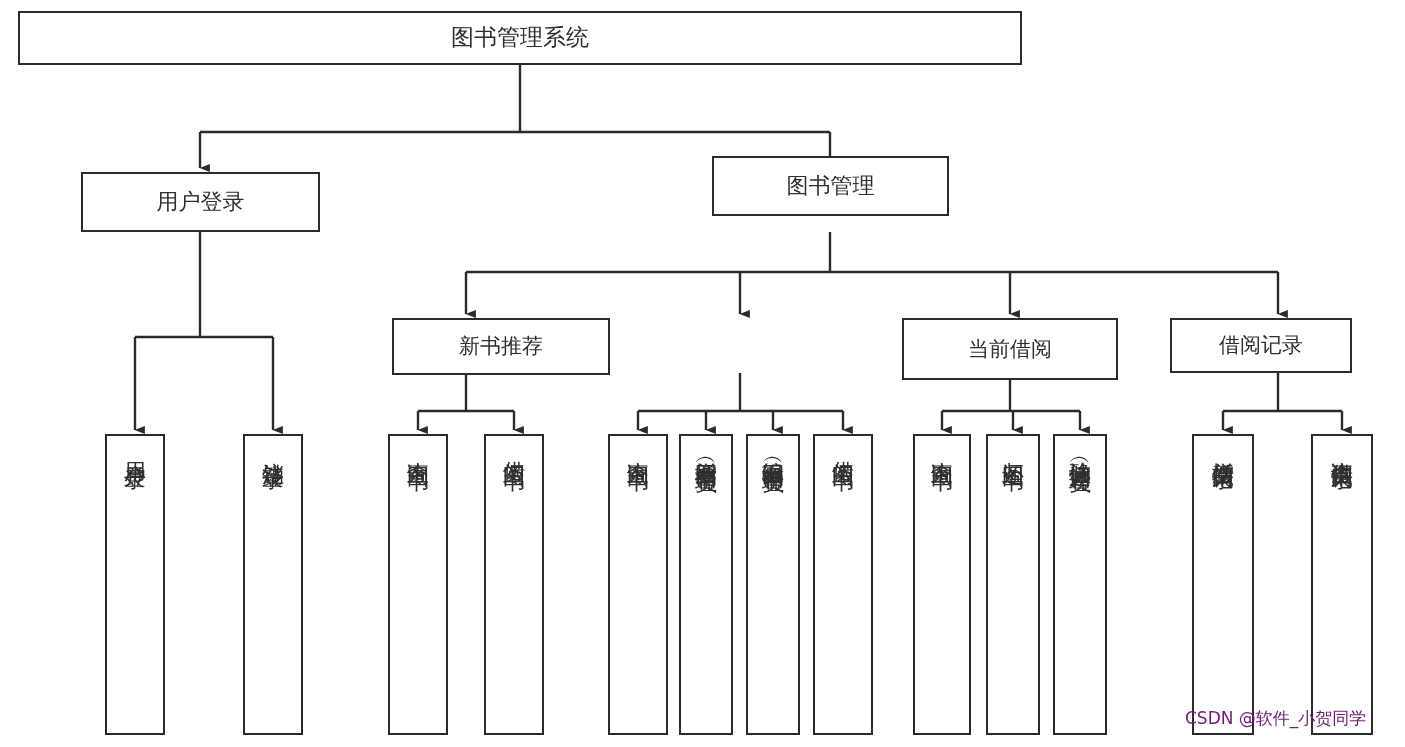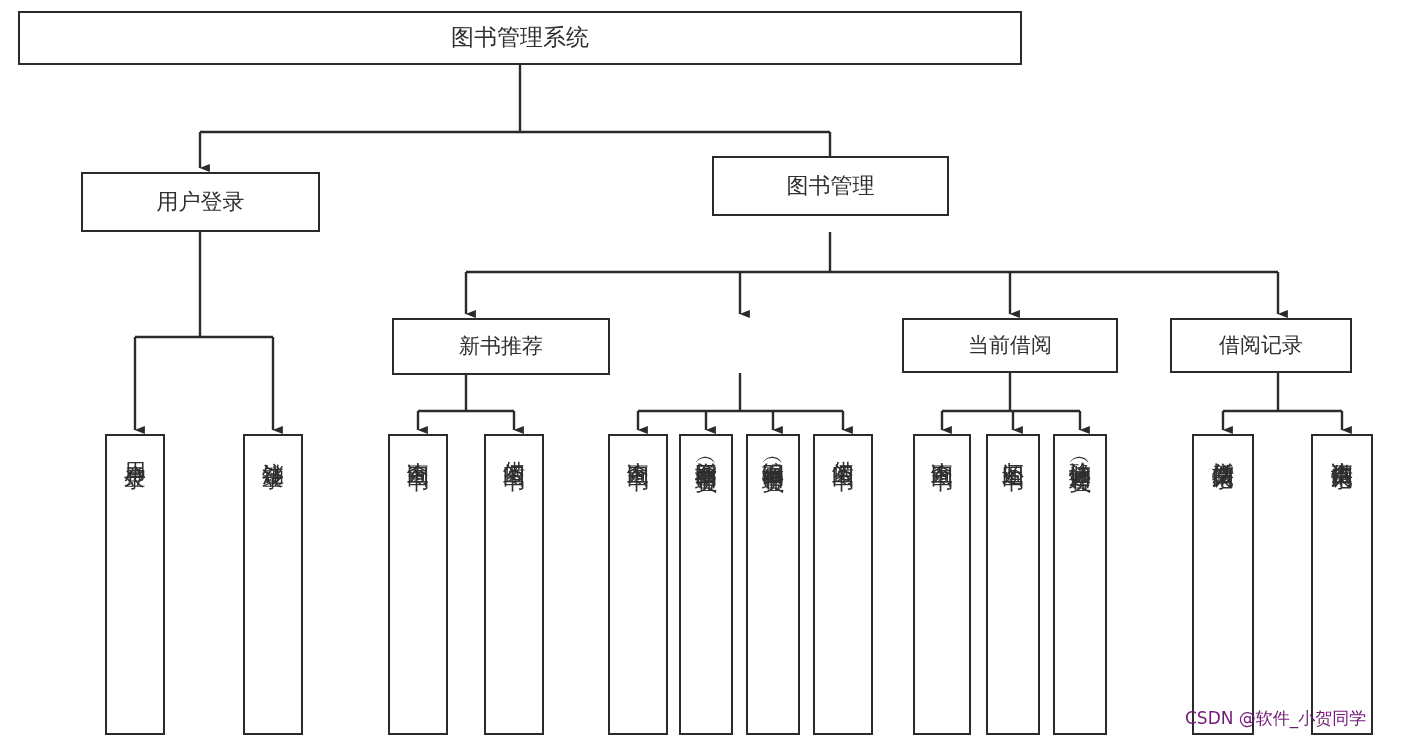--- a/index.html
+++ b/index.html
@@ -131,21 +131,21 @@
   <div class="node node-l1" id="n-l1-0" style="left: 81px; top: 172px; width: 239px; height: 60px;">
     <span class="label">用户登录</span>
   </div>
   <div class="node node-l1" id="n-l1-1" style="left: 712px; top: 156px; width: 237px; height: 60px;">
     <span class="label">图书管理</span>
   </div>
 
   <div class="node node-l2" id="n-l2-0" style="left: 360px; top: 318px; width: 218px; height: 57px; margin-left: 32px;">
     <span class="label">新书推荐</span>
   </div>
-  <div class="node node-l2" id="n-l2-2" style="left: 902px; top: 318px; width: 216px; height: 55px;">
+  <div class="node node-l2" id="n-l2-2" style="left: 902px; top: 318px; width: 216px; height: 62px;">
     <span class="label">当前借阅</span>
   </div>
   <div class="node node-l2" id="n-l2-3" style="left: 1170px; top: 318px; width: 182px; height: 55px;">
     <span class="label">借阅记录</span>
   </div>
 
   <div class="node node-leaf" id="n-lf-0" style="left: 105px; top: 434px; width: 60px; height: 301px;">
     <span class="label">用户登录</span>
   </div>
   <div class="node node-leaf" id="n-lf-1" style="left: 243px; top: 434px; width: 60px; height: 301px;">

